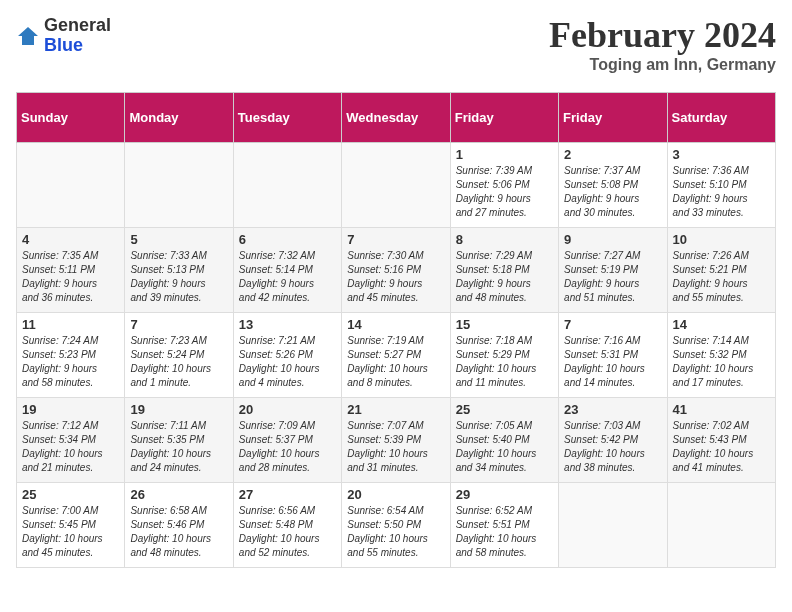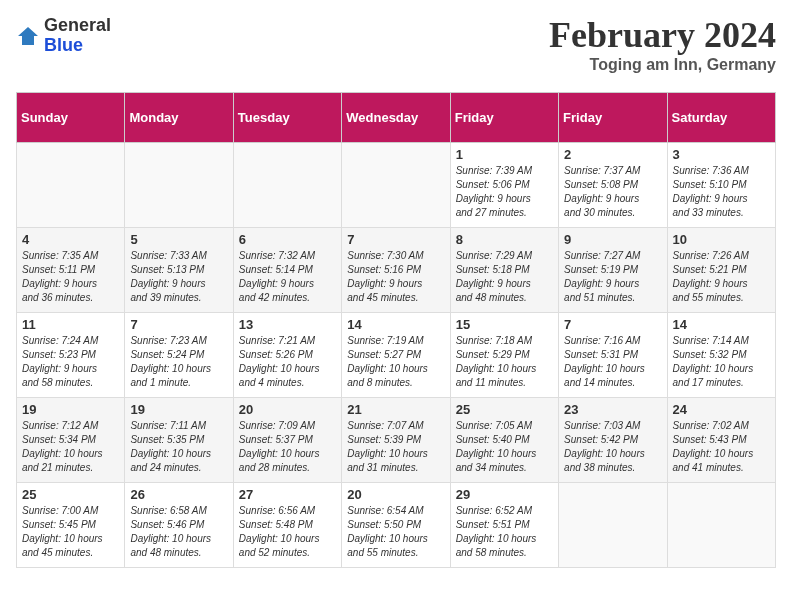--- a/index.html
+++ b/index.html
@@ -214,21 +214,21 @@
         </td>
         <td>
           <div class="day-num">25</div>
           <div class="day-info">Sunrise: 7:05 AM<br>Sunset: 5:40 PM<br>Daylight: 10 hours<br>and 34 minutes.</div>
         </td>
         <td>
           <div class="day-num">23</div>
           <div class="day-info">Sunrise: 7:03 AM<br>Sunset: 5:42 PM<br>Daylight: 10 hours<br>and 38 minutes.</div>
         </td>
         <td>
-          <div class="day-num">24</div>
+          <div class="day-num">41</div>
           <div class="day-info">Sunrise: 7:02 AM<br>Sunset: 5:43 PM<br>Daylight: 10 hours<br>and 41 minutes.</div>
         </td>
       </tr>
       <tr class="row-odd">
         <td>
           <div class="day-num">25</div>
           <div class="day-info">Sunrise: 7:00 AM<br>Sunset: 5:45 PM<br>Daylight: 10 hours<br>and 45 minutes.</div>
         </td>
         <td>
           <div class="day-num">26</div>

